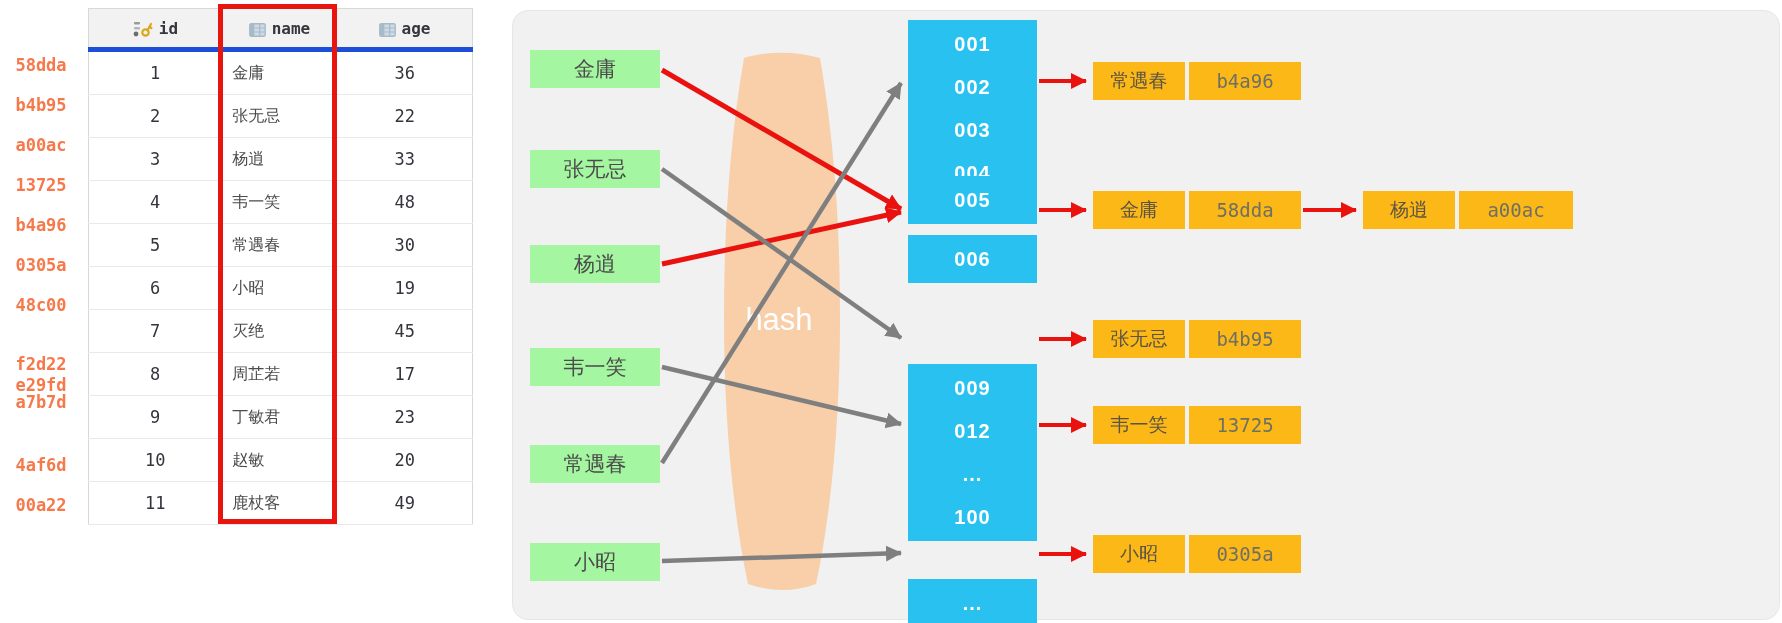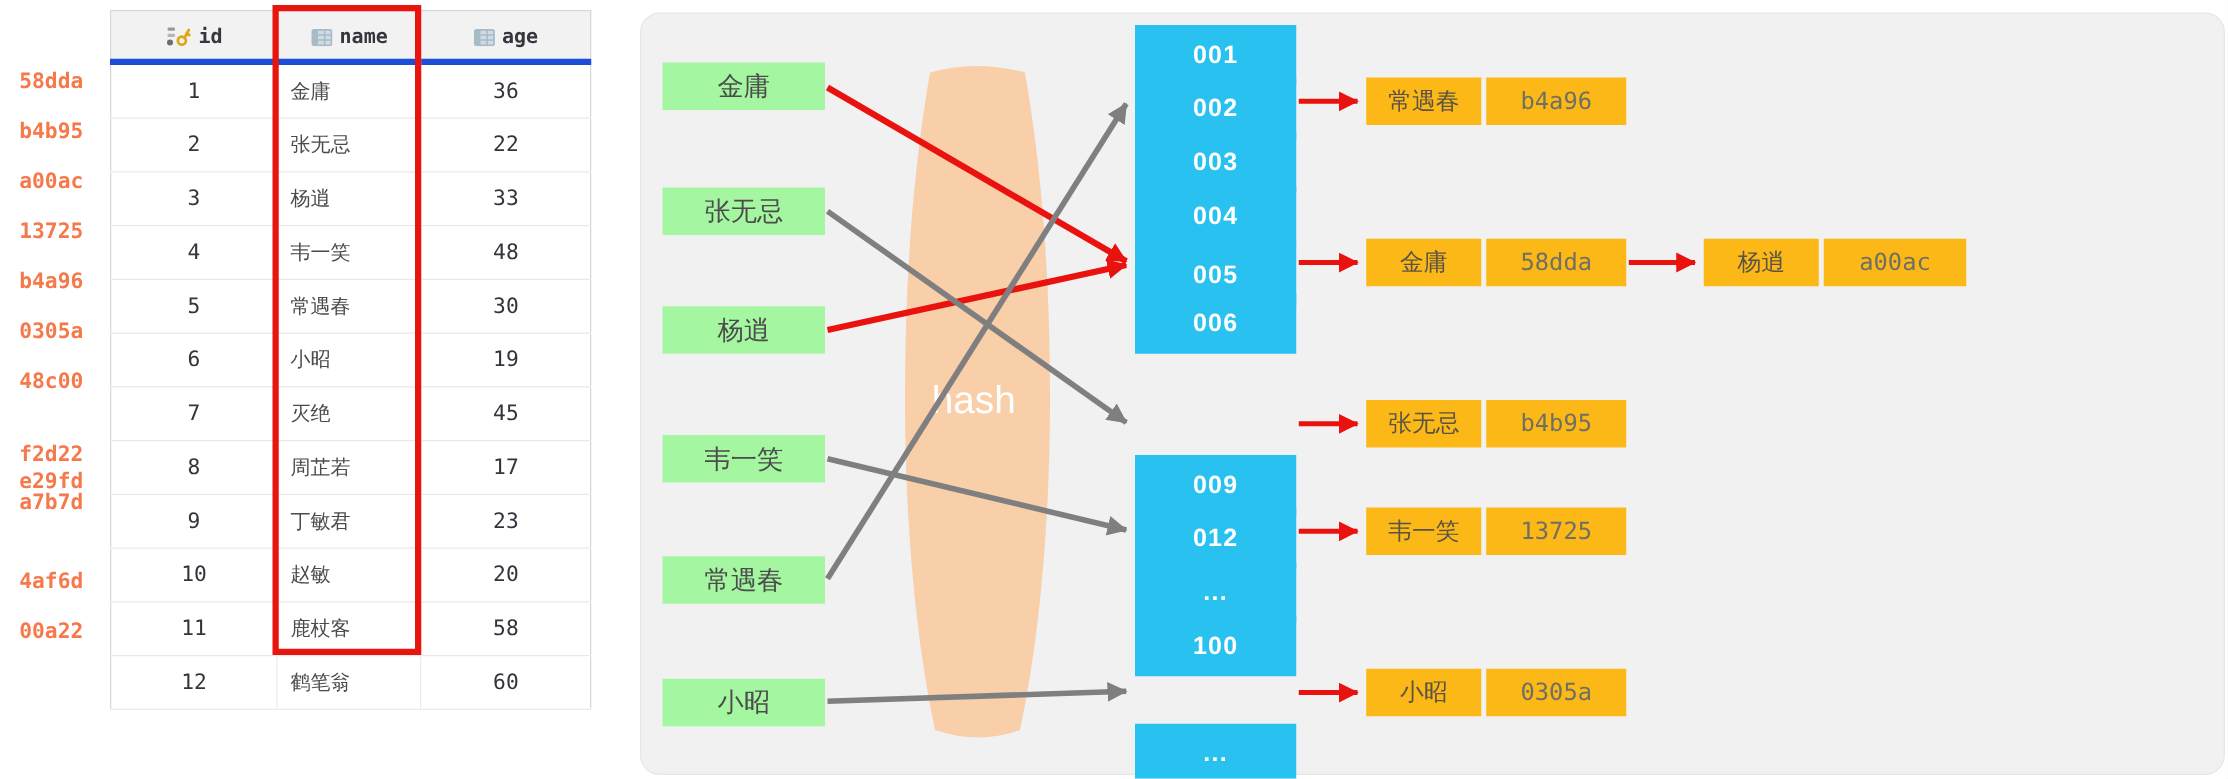--- a/index.html
+++ b/index.html
@@ -161,26 +161,21 @@
           <td class="num">23</td>
         </tr>
     <tr>
           <td class="num">10</td>
           <td class="cname">赵敏</td>
           <td class="num">20</td>
         </tr>
     <tr>
           <td class="num">11</td>
           <td class="cname">鹿杖客</td>
-          <td class="num">58</td>
-        </tr>
-    <tr>
-          <td class="num">12</td>
-          <td class="cname">鹤笔翁</td>
-          <td class="num">60</td>
+          <td class="num">49</td>
         </tr>
   </tbody>
     </table>
 
   <div class="name-col-highlight"></div>
 
   <div class="panel"></div>
 
   <svg class="overlay" width="1782" height="623">
     <path d="M744,58 C728,150 724,240 724,320 C724,400 730,500 748,584 C772,592 794,592 816,584 C834,500 840,400 840,320 C840,240 836,150 820,58 C794,51 768,51 744,58 Z" fill="#f8cfa9"></path>
@@ -215,21 +210,21 @@
   <div class="inputbox" style="top:150px">张无忌</div>
   <div class="inputbox" style="top:245px">杨逍</div>
   <div class="inputbox" style="top:348px">韦一笑</div>
   <div class="inputbox" style="top:445px">常遇春</div>
   <div class="inputbox" style="top:543px">小昭</div>
 
   <div class="bucket" style="top:20px">001</div>
   <div class="bucket" style="top:63px">002</div>
   <div class="bucket" style="top:106px">003</div>
   <div class="bucket" style="top:149px">004</div>
-  <div class="bucket" style="top:196px">005</div>
+  <div class="bucket" style="top:176px">005</div>
   <div class="bucket" style="top:235px">006</div>
   <div class="bucket" style="top:364px">009</div>
   <div class="bucket" style="top:407px">012</div>
   <div class="bucket" style="top:450px">...</div>
   <div class="bucket" style="top:493px">100</div>
   <div class="bucket" style="top:579px">...</div>
 
   <div class="chainname" style="left:1093px;top:62px">常遇春</div>
   <div class="chainhash" style="left:1189px;top:62px">b4a96</div>
 

